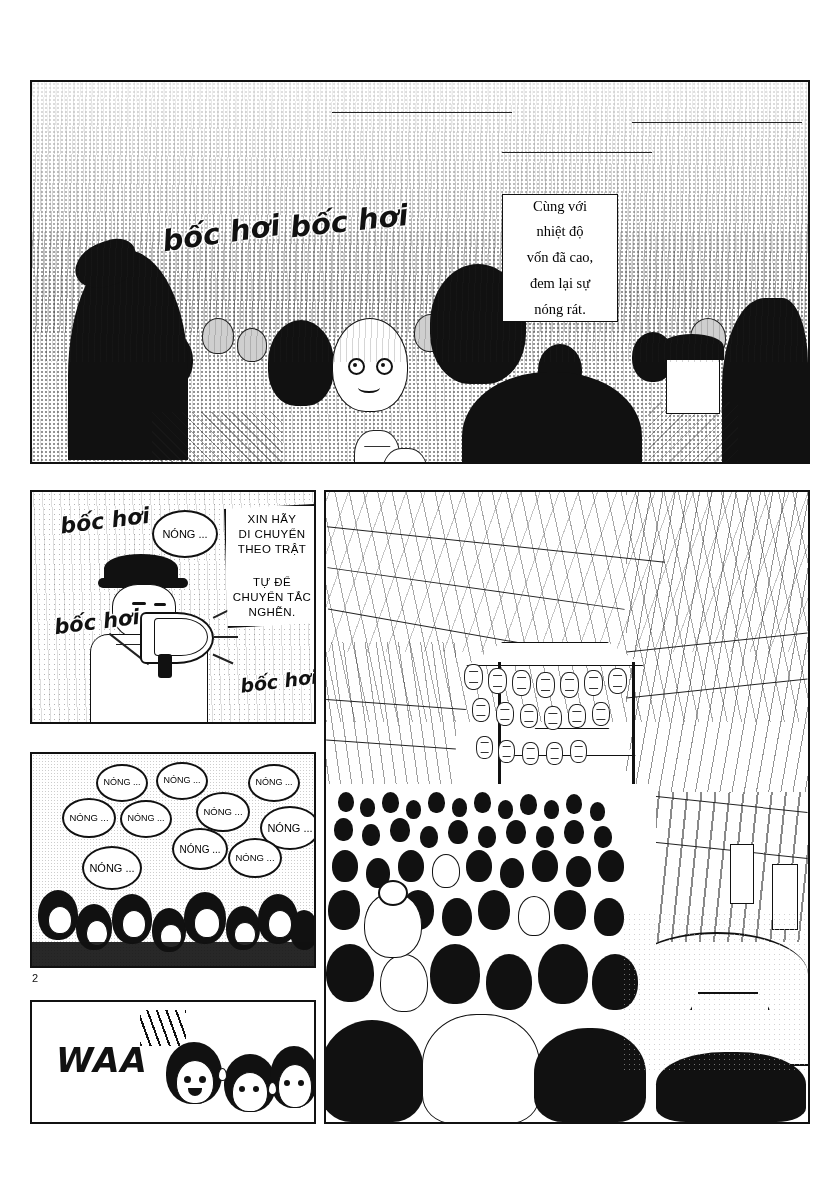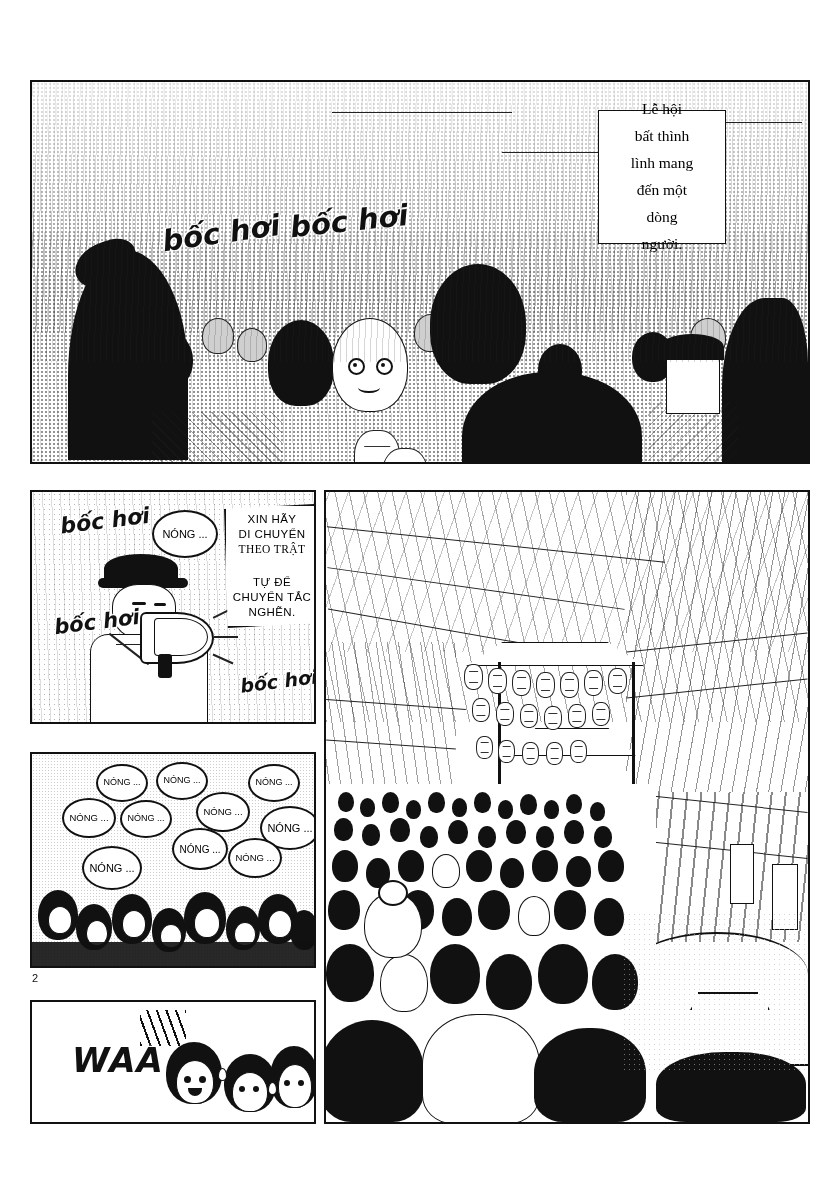--- a/index.html
+++ b/index.html
@@ -135,31 +135,30 @@
 
       <div class="blobw" style="left:634px;top:268px;width:52px;height:62px;"></div>
       <div class="blob" style="left:628px;top:252px;width:64px;height:26px;border-radius:50% 50% 0 0;"></div>
 
       <div class="hatch-v" style="position:absolute;left:0;top:150px;width:776px;height:130px;opacity:.35;"></div>
 
       <div class="sfx" style="left:130px;top:134px;font-size:29px;transform:rotate(-8deg);">bốc hơi</div>
       <div class="sfx" style="left:258px;top:122px;font-size:29px;transform:rotate(-6deg);">bốc hơi</div>
     </div>
 
-    <div class="caption" style="left:566px;top:28px;width:126px;height:132px;font-size:15.5px;">
+
+    <div class="caption" style="left:470px;top:112px;width:114px;height:126px;font-size:14.5px;">
       <span>
-        <span>Lễ hội</span>
-        <span>bất thình</span>
-        <span>lình mang</span>
-        <span>đến một</span>
-        <span>dòng</span>
-        <span>người.</span>
+        <span>Cùng với</span>
+        <span>nhiệt độ</span>
+        <span>vốn đã cao,</span>
+        <span>đem lại sự</span>
+        <span>nóng rát.</span>
       </span>
     </div>
-
   </div>
 
   <div class="panel" style="left:30px;top:490px;width:282px;height:230px;">
     <div class="panel-inner tone-light">
       <div class="hatch-v2" style="position:absolute;left:0;top:0;width:282px;height:230px;opacity:.45;"></div>
 
       <div style="position:absolute;left:92px;top:548px;width:0;height:0;"></div>
       <div class="blob" style="left:72px;top:62px;width:74px;height:28px;border-radius:50% 50% 8% 8%;"></div>
       <div class="blob" style="left:66px;top:86px;width:90px;height:10px;border-radius:6px;"></div>
       <div class="blobw" style="left:80px;top:92px;width:62px;height:54px;border-radius:40% 40% 48% 48%;"></div>
@@ -184,21 +183,21 @@
       <div class="sfx" style="left:208px;top:178px;font-size:19px;transform:rotate(-7deg);">bốc hơi</div>
     </div>
 
     <div class="bubble" style="left:120px;top:18px;width:62px;height:44px;font-size:11px;line-height:1.1;">NÓNG ...</div>
 
     <div class="bubble-angular" style="left:192px;top:12px;width:92px;height:120px;font-size:11.5px;
                 clip-path:polygon(0 4%,96% 0,100% 96%,4% 100%);">
       <span style="display:block;">
         <span style="display:block;">XIN HÃY</span>
         <span style="display:block;">DI CHUYỂN</span>
-        <span style="display:block;font-family:Liberation Serif, serif;">THEO TRẬT</span>
+        <span style="display:block;">THEO TRẬT</span>
         <span style="display:block;margin-top:18px;">TỰ ĐỂ</span>
         <span style="display:block;">CHUYỂN TẮC</span>
         <span style="display:block;">NGHẼN.</span>
       </span>
     </div>
   </div>
 
   <div class="panel" style="left:30px;top:752px;width:282px;height:212px;">
     <div class="panel-inner" style="background:#fff;">
       <div class="tone-dots-fine" style="position:absolute;left:0;top:0;width:282px;height:212px;opacity:.5;"></div>
@@ -254,21 +253,21 @@
       <div style="position:absolute;left:156px;top:86px;width:14px;height:8px;background:#111;border-radius:0 0 8px 8px;"></div>
 
       <div style="position:absolute;left:207px;top:84px;width:6px;height:6px;background:#111;border-radius:50%;"></div>
       <div style="position:absolute;left:221px;top:84px;width:6px;height:6px;background:#111;border-radius:50%;"></div>
       <div style="position:absolute;left:252px;top:78px;width:6px;height:6px;background:#111;border-radius:50%;"></div>
       <div style="position:absolute;left:266px;top:78px;width:6px;height:6px;background:#111;border-radius:50%;"></div>
 
       <div style="position:absolute;left:186px;top:66px;width:7px;height:11px;background:#fff;border:1.4px solid #111;border-radius:50% 50% 50% 50%/60% 60% 40% 40%;"></div>
       <div style="position:absolute;left:236px;top:80px;width:7px;height:11px;background:#fff;border:1.4px solid #111;border-radius:50% 50% 50% 50%/60% 60% 40% 40%;"></div>
 
-      <div class="sfx" style="left:40px;top:38px;font-size:34px;letter-spacing:1px;">WAA</div>
+      <div class="sfx" style="left:24px;top:38px;font-size:34px;letter-spacing:1px;">WAA</div>
     </div>
   </div>
 
   <div class="panel" style="left:324px;top:490px;width:482px;height:630px;">
     <div class="panel-inner" style="background:#fff;">
 
       <div style="position:absolute;left:0;top:0;width:482px;height:230px;
                   background-image:repeating-linear-gradient(78deg,rgba(60,60,60,.45) 0 1px,transparent 1px 14px);"></div>
       <div style="position:absolute;left:0;top:0;width:482px;height:160px;
                   background-image:repeating-linear-gradient(-70deg,rgba(60,60,60,.3) 0 1px,transparent 1px 18px);"></div>

